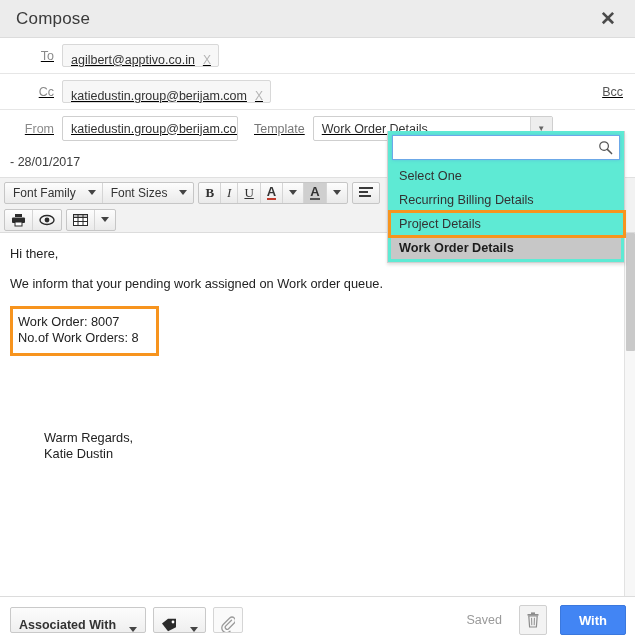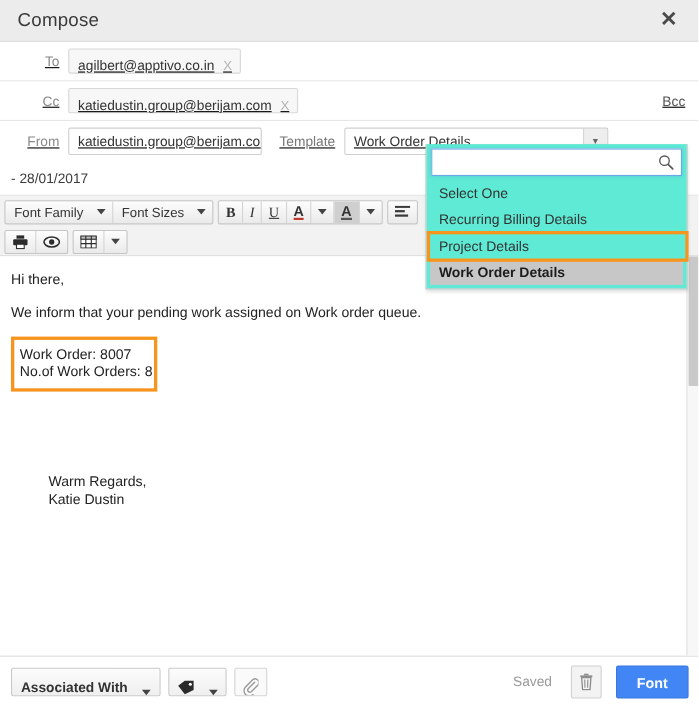--- a/index.html
+++ b/index.html
@@ -165,21 +165,21 @@
     flex: 1 1 auto; position: relative; background: #fff;
     border-bottom: 1px solid #dcdcdc; overflow: hidden;
   }
   .ebody {
     padding: 12px 10px 0 10px; font-size: 12.8px; color: #222;
     line-height: 17px;
   }
   .ebody p { margin: 0 0 13px 0; }
   .boxed {
     display: inline-block; border: 3px solid #f7941e;
-    padding: 5px 1px 7px 5px; margin-top: 1px;
+    padding: 5px 17px 7px 5px; margin-top: 1px;
   }
   .boxed div { line-height: 16px; }
   .sig { margin-top: 74px; line-height: 16px; margin-left: 34px; }
   .escroll {
     position: absolute; right: 0; top: 0; width: 11px; height: 100%;
     background: #f7f7f7; border-left: 1px solid #e2e2e2;
   }
   .escroll .thumb {
     position: absolute; left: 1px; top: 0; width: 9px; height: 118px;
     background: #c9c9c9; border-radius: 1px;
@@ -374,21 +374,21 @@
     <span class="saved">Saved</span>
     <span class="trash-btn">
       <svg width="14" height="16" viewBox="0 0 14 16">
         <rect x="1.5" y="2" width="11" height="1.6" fill="#8c8c8c"></rect>
         <rect x="5" y="0.4" width="4" height="1.6" fill="#8c8c8c"></rect>
         <path d="M2.8 4 L3.6 15 L10.4 15 L11.2 4 Z" fill="none" stroke="#8c8c8c" stroke-width="1.2"></path>
         <line x1="5.6" y1="5.8" x2="5.8" y2="13.2" stroke="#8c8c8c" stroke-width="1"></line>
         <line x1="8.4" y1="5.8" x2="8.2" y2="13.2" stroke="#8c8c8c" stroke-width="1"></line>
       </svg>
     </span>
-    <span class="send-btn">Font</span>
+    <span class="send-btn">With</span>
   </div>
 
   <div class="dropdown">
     <div class="dd-searchwrap">
       <div class="dd-search">
         <input type="text" value="" style="">
         <svg class="mag" viewBox="0 0 16 16">
           <circle cx="6.5" cy="6.5" r="4.6" fill="none" stroke="#555" stroke-width="1.3"></circle>
           <line x1="10" y1="10" x2="14.5" y2="14.5" stroke="#555" stroke-width="1.6" stroke-linecap="round"></line>
         </svg>

